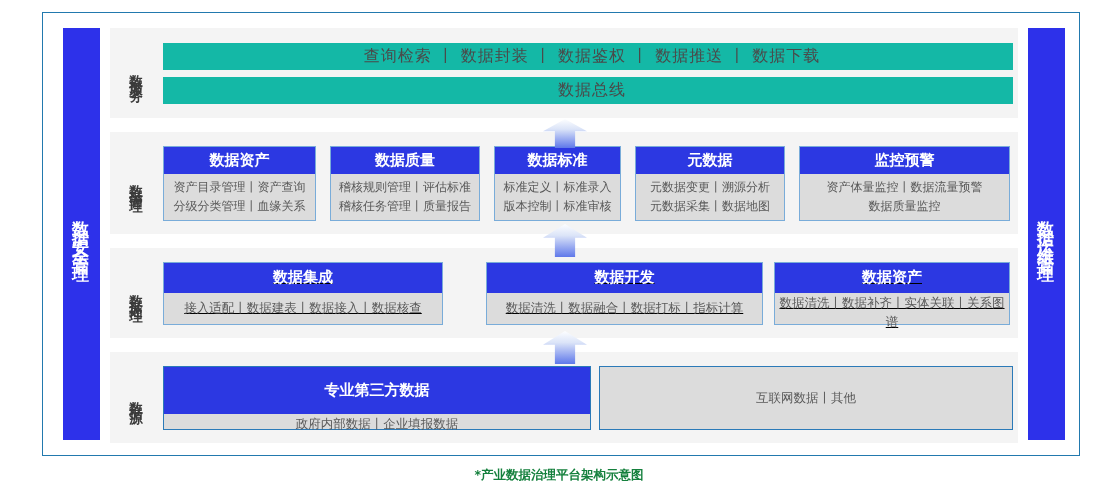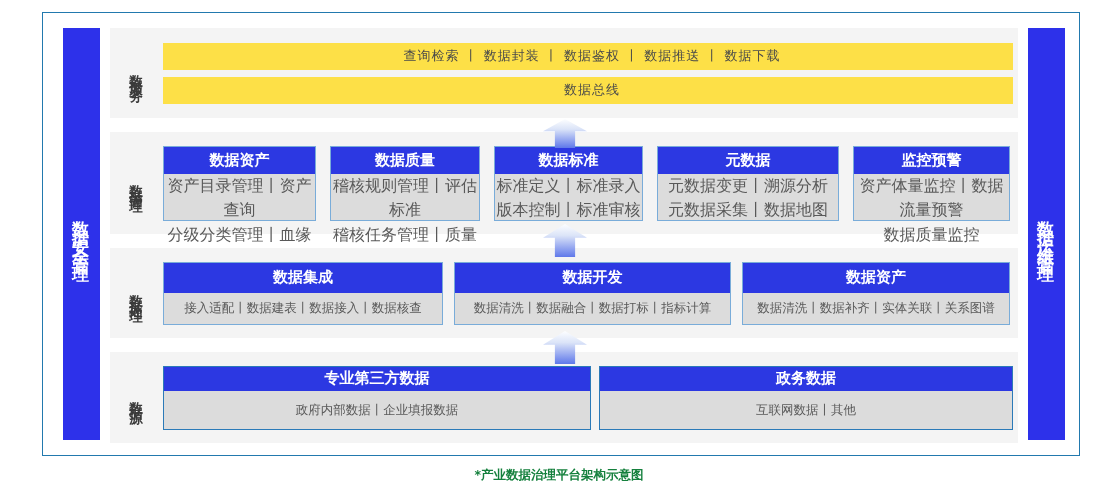--- a/index.html
+++ b/index.html
@@ -31,52 +31,52 @@
   .row-label span{
     writing-mode:vertical-rl;text-orientation:upright;
     color:#3a3a3a;font-size:13.5px;font-weight:600;letter-spacing:5px;
   }
   .row1{top:28px;height:90px;}
   .row2{top:132px;height:102px;}
   .row3{top:248px;height:90px;}
   .row4{top:352px;height:91px;}
   .bars{flex:1;display:flex;flex-direction:column;justify-content:center;gap:7px;padding-right:5px;}
   .hbar{
-    height:27px;background:#fde047;color:#4a4a4a;font-size:13px;
+    height:27px;background:#14b8a6;color:#4a4a4a;font-size:16px;
     display:flex;align-items:center;justify-content:center;letter-spacing:1px;padding-left:8px;
   }
   .cards{flex:1;display:flex;align-items:center;padding-right:8px;}
   .card{
     border:1px solid #79acd9;background:#dcdcdc;box-sizing:border-box;flex:none;
     display:flex;flex-direction:column;
   }
   .row4 .card{border-color:#2b7ab8;}
   .card-title{
     background:#2c38e2;color:#ffffff;font-weight:bold;font-size:15px;
     display:flex;align-items:center;justify-content:center;flex:none;
   }
   .card-body{
     flex:1;display:flex;flex-direction:column;align-items:center;justify-content:center;
-    color:#595959;font-size:16px;line-height:1.55;text-align:center;
+    color:#595959;font-size:12px;line-height:1.55;text-align:center;
   }
   
   .row2 .cards{gap:14px;}
   .row2 .card{height:75px;}
   .row2 .card-title{height:27px;}
-  .row2 .c0{width:153px;}.row2 .c1{width:150px;}.row2 .c2{width:149px;}.row2 .c3{width:182px;font-family:Liberation Serif, serif;}.row2 .c4{flex:1;}
+  .row2 .c0{width:153px;}.row2 .c1{width:150px;}.row2 .c2{width:127px;}.row2 .c3{width:150px;font-family:Liberation Serif, serif;}.row2 .c4{flex:1;}
   
-  .row3 .cards{gap:11px;}
+  .row3 .cards{gap:11px;text-decoration:underline;}
   .row3 .card{height:63px;}
   .row3 .card-title{height:30px;}
   .row3 .card-body{font-size:12.5px;}
-  .row3 .c0{width:280px;}.row3 .c1{width:277px;}.row3 .c2{flex:1;}
+  .row3 .c0{width:280px;}.row3 .c1{width:277px;margin-left:32px;}.row3 .c2{flex:1;}
   
   .row4 .cards{gap:8px;padding-right:5px;}
   .row4 .card{height:64px;}
-  .row4 .card-title{height:24px;}
+  .row4 .card-title{height:47px;}
   .row4 .card-body{font-size:12.5px;}
   .row4 .c0{width:428px;}.row4 .c1{flex:1;}
   .up-arrow{
     position:absolute;left:543px;width:44px;
     background:linear-gradient(to bottom,#fdfeff 0%,#dbe4f8 35%,#5f78ea 100%);
     clip-path:polygon(50% 0%,100% 42%,73% 42%,73% 100%,27% 100%,27% 42%,0% 42%);
   }
   .arrow1{top:119px;height:29px;}
   .arrow2{top:224px;height:33px;}
   .arrow3{top:331px;height:33px;}
@@ -182,21 +182,20 @@
       <span>数据源</span>
     </div>
     <div class="cards">
       <div class="card c0">
         <div class="card-title">专业第三方数据</div>
         <div class="card-body">
           <span>政府内部数据丨企业填报数据</span>
         </div>
       </div>
       <div class="card c1">
-        <div class="card-title">政务数据</div>
         <div class="card-body">
           <span>互联网数据丨其他</span>
         </div>
       </div>
     </div>
   </section>
 
   <div class="up-arrow arrow1"></div>
   <div class="up-arrow arrow2"></div>
   <div class="up-arrow arrow3"></div>

